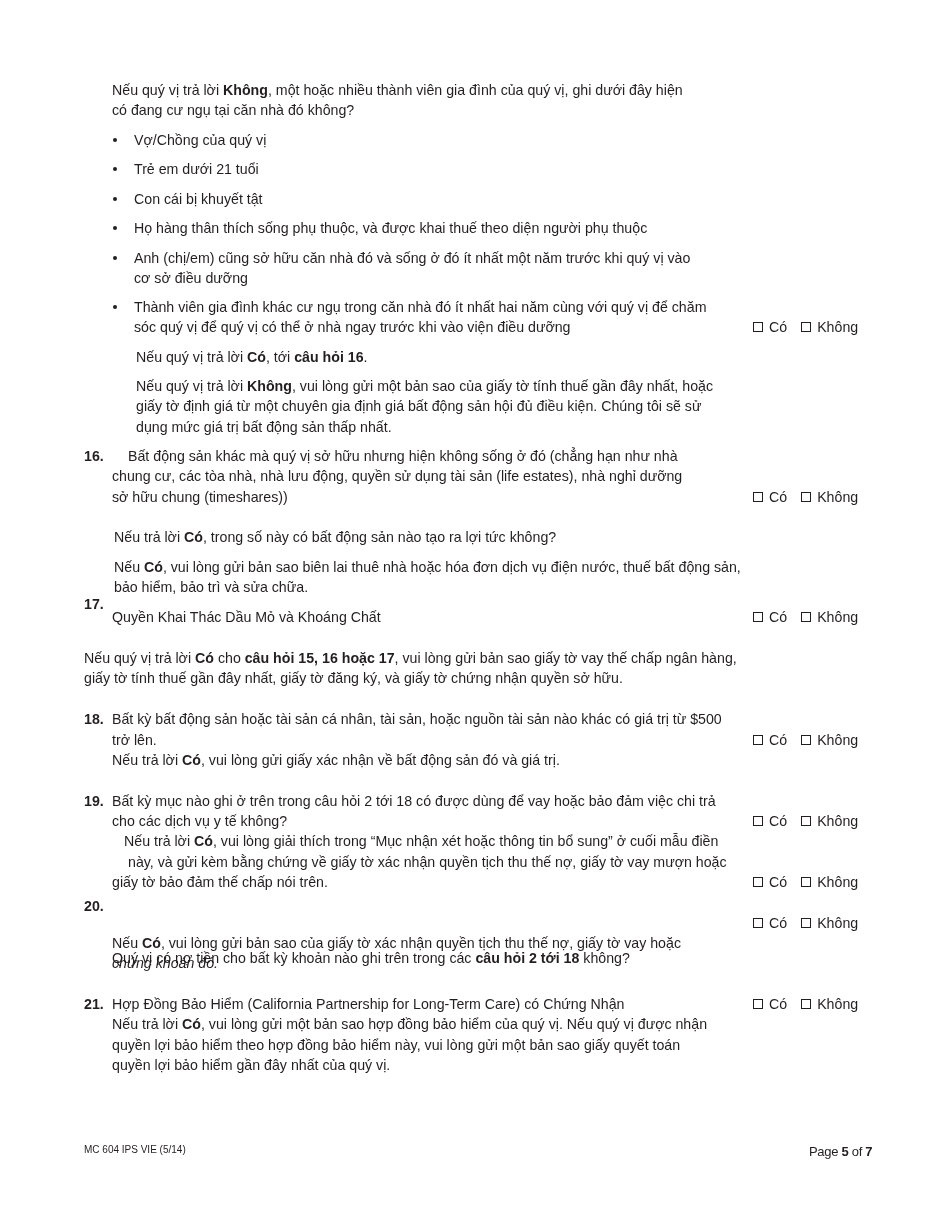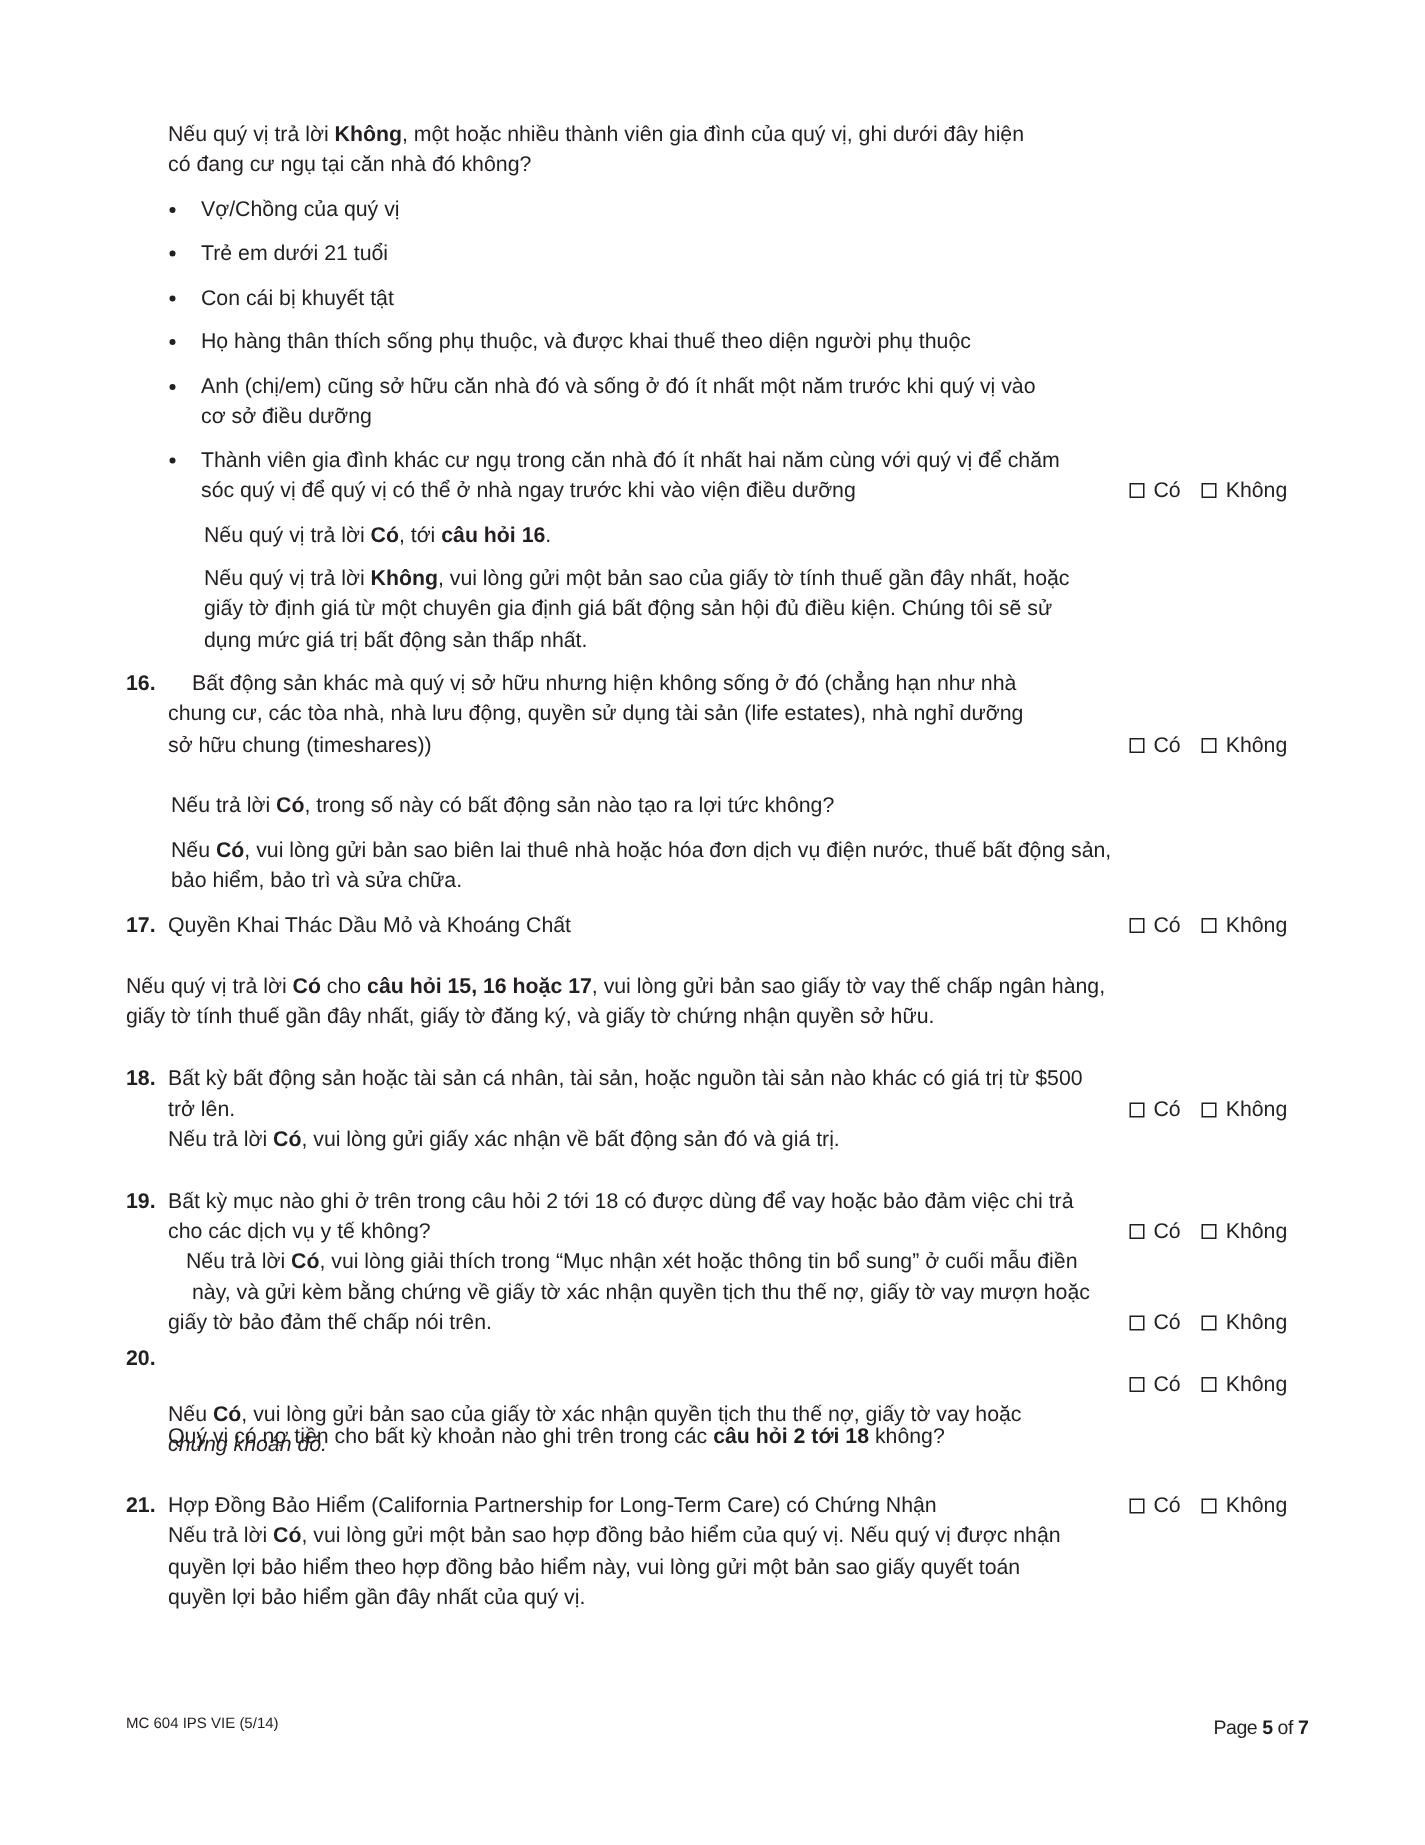--- a/index.html
+++ b/index.html
@@ -72,21 +72,21 @@
     </span>
   <span class="opt">
       <span class="box"></span>
       <span>Không</span>
     </span>
 </div>
 <div class="line" style="left:114px; top:527px;"><span>Nếu trả lời </span><b>Có</b><span>, trong số này có bất động sản nào tạo ra lợi tức không?</span></div>
 <div class="line" style="left:114px; top:557px;text-align:right;"><span>Nếu </span><b>Có</b><span>, vui lòng gửi bản sao biên lai thuê nhà hoặc hóa đơn dịch vụ điện nước, thuế bất động sản,</span></div>
 <div class="line" style="left:114px; top:577px;">bảo hiểm, bảo trì và sửa chữa.</div>
 
-<div class="qnum" style="left:84px; top:607px;">17.</div>
+<div class="qnum" style="left:84px; top:594px;">17.</div>
 <div class="line" style="left:112px; top:607px;">Quyền Khai Thác Dầu Mỏ và Khoáng Chất</div>
 <div class="yn" style="top:607px;">
   <span class="opt">
       <span class="box"></span>
       <span>Có</span>
     </span>
   <span class="opt">
       <span class="box"></span>
       <span>Không</span>
     </span>

